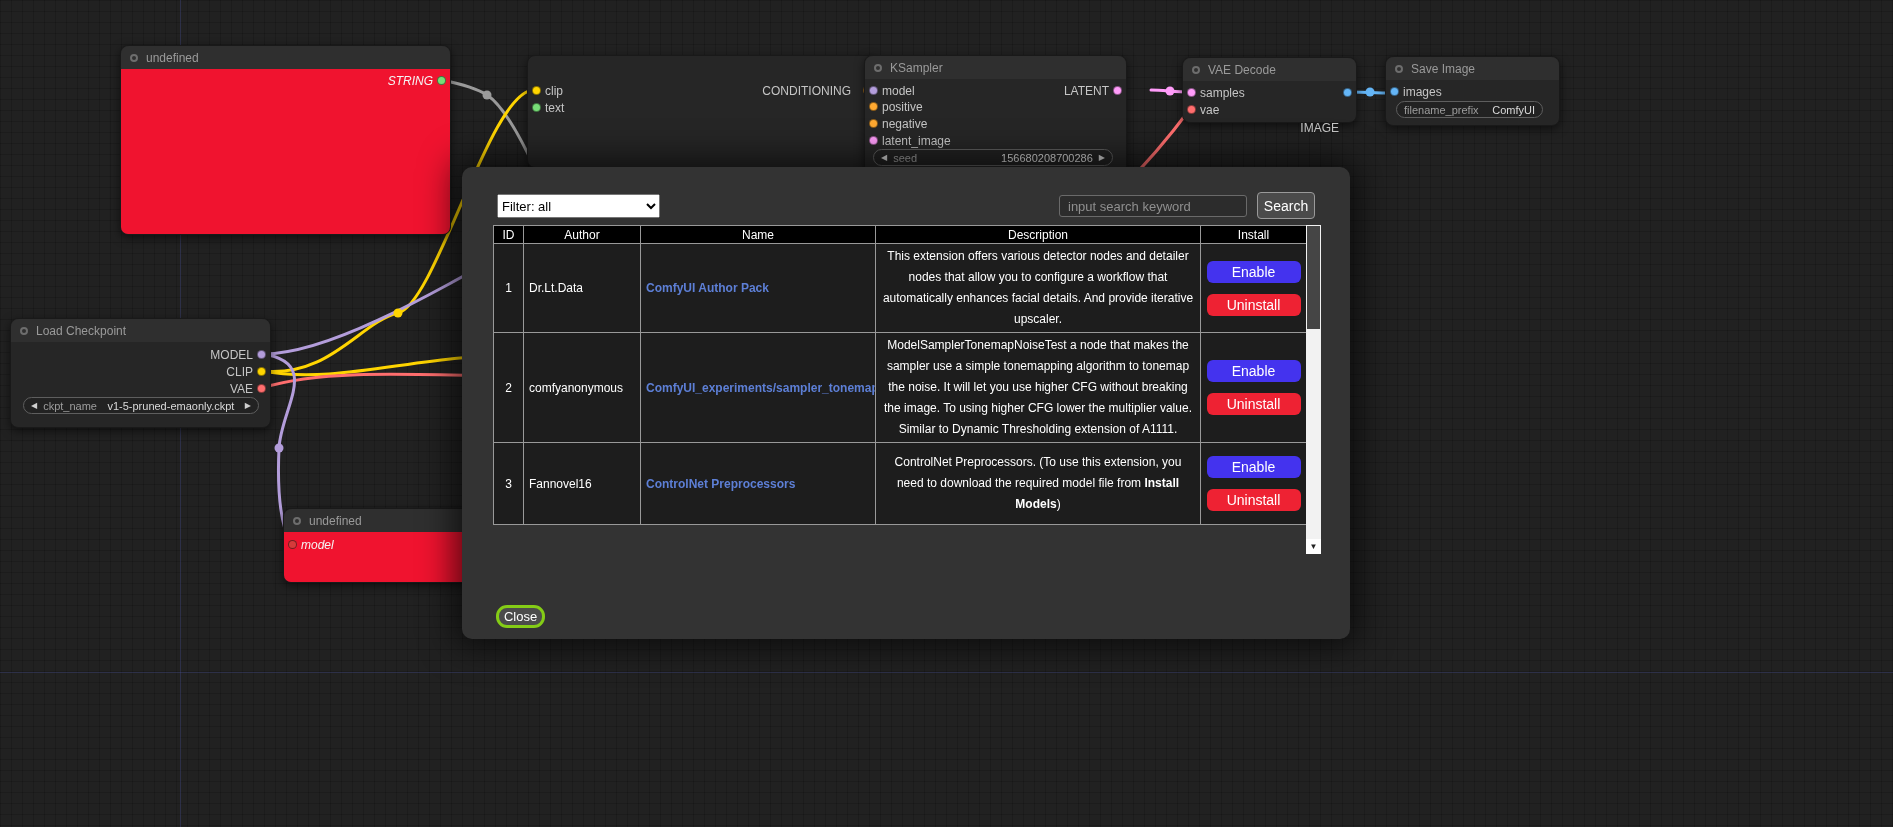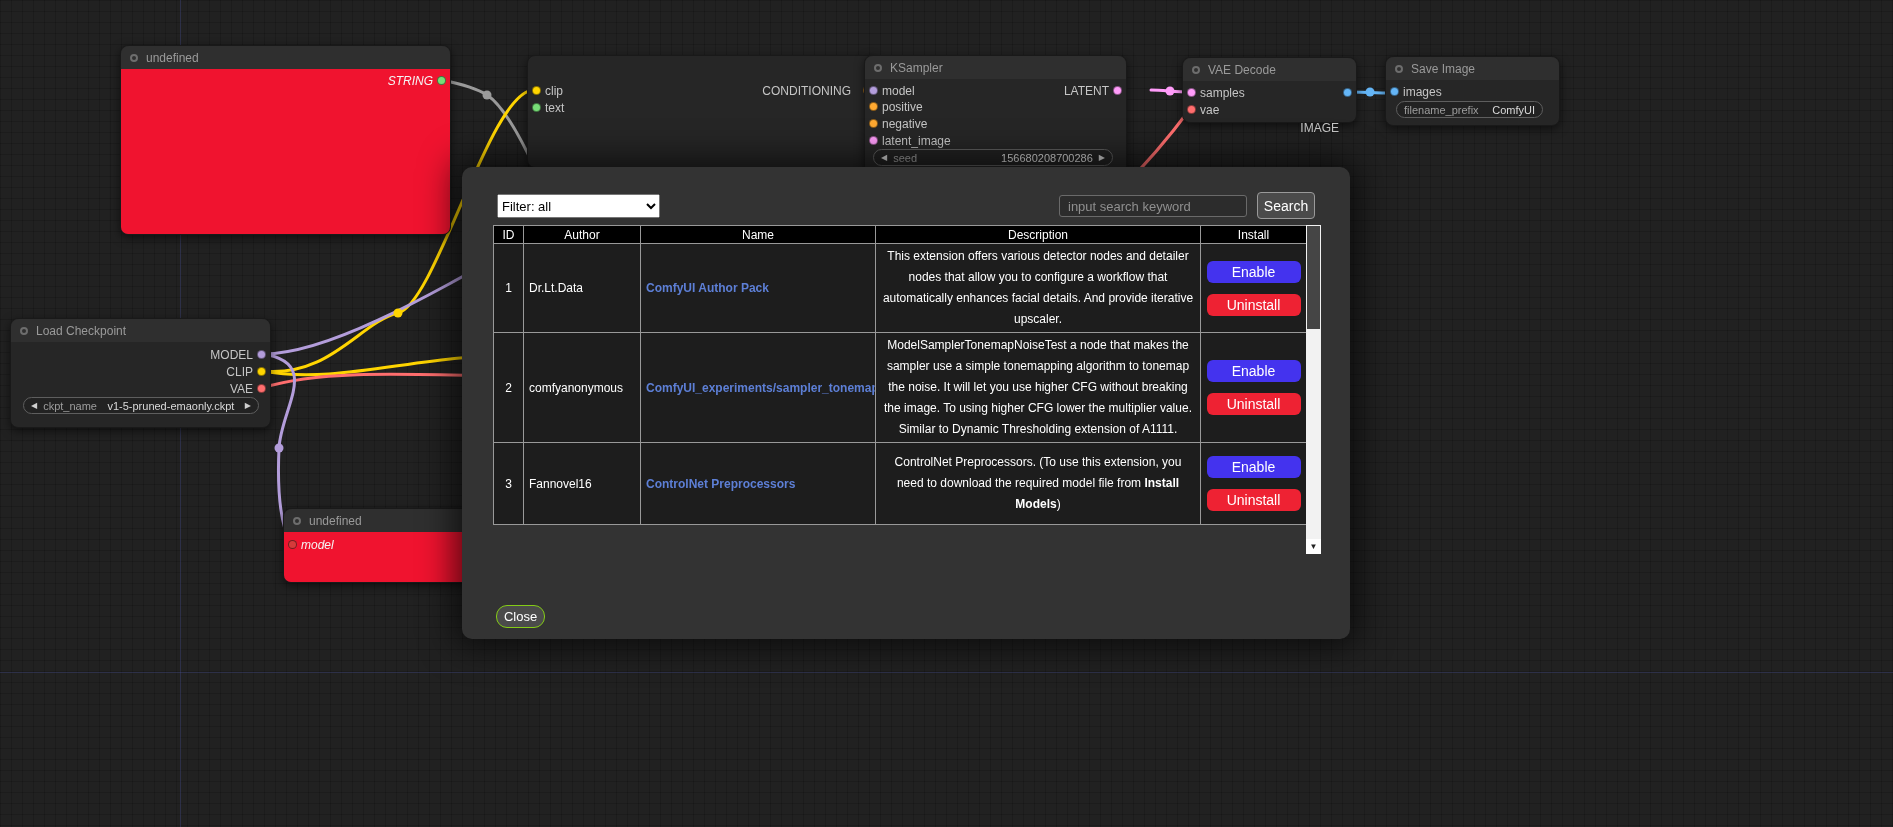--- a/index.html
+++ b/index.html
@@ -37,21 +37,21 @@
   .col-id{text-align:center;}
   .col-desc{line-height:21px;text-align:center;}
   .ext-link{color:var(--link);font-weight:bold;text-decoration:none;font-size:12px;white-space:nowrap;}
   .col-install{text-align:center;padding:3px 5px;}
   .btn-enable,.btn-uninstall{display:block;width:94px;height:22px;margin:11px auto;border:none;border-radius:6px;color:#ffffff;font-size:14px;font-family:"Liberation Sans",sans-serif;cursor:pointer;}
   .btn-enable{background:var(--enable-btn);}
   .btn-uninstall{background:var(--uninstall-btn);}
   .sb-track{position:absolute;left:844px;top:58px;width:15px;height:329px;background:#f2f2f2;}
   .sb-thumb{position:absolute;left:845px;top:59px;width:13px;height:103px;background:#454545;}
   .sb-down{position:absolute;left:844px;top:372px;width:15px;height:15px;background:#ffffff;color:#222;font-size:8px;display:flex;align-items:center;justify-content:center;user-select:none;}
-  .close-btn{position:absolute;left:34px;top:438px;width:49px;height:23px;background:#4b4b4b;border:1px solid #84cc16;border-radius:11px;color:#ffffff;font-size:13px;font-family:"Liberation Sans",sans-serif;cursor:pointer;}
+  .close-btn{position:absolute;left:34px;top:438px;width:49px;height:23px;background:#4b4b4b;border:3px solid #84cc16;border-radius:11px;color:#ffffff;font-size:13px;font-family:"Liberation Sans",sans-serif;cursor:pointer;}
 </style>
 </head>
 <body>
 
 <div id="canvas">
   <div class="axis-v"></div>
   <div class="axis-h"></div>
 
   <svg id="wires" width="1893" height="827" viewBox="0 0 1893 827">
     <path style="stroke:var(--wire)" d="M442,80 C466,85 478,89 487,95 C504,106 522,140 537,173"></path>

